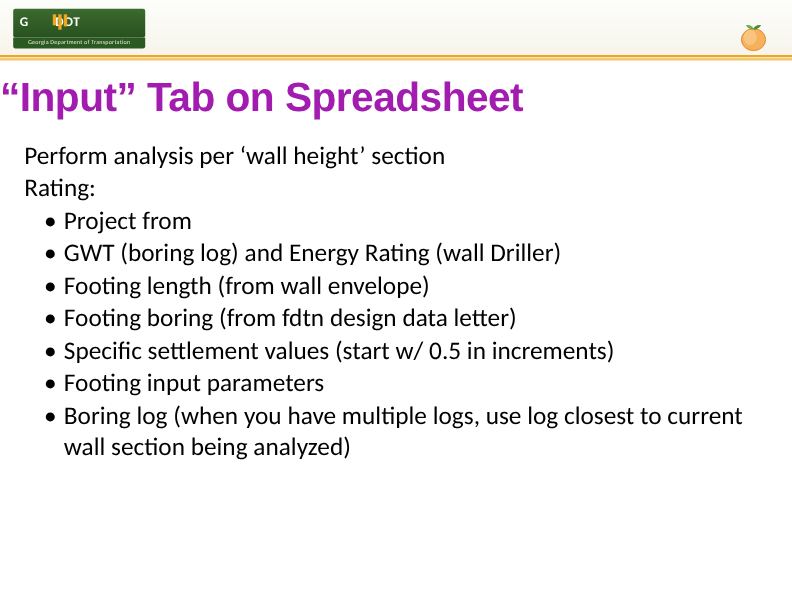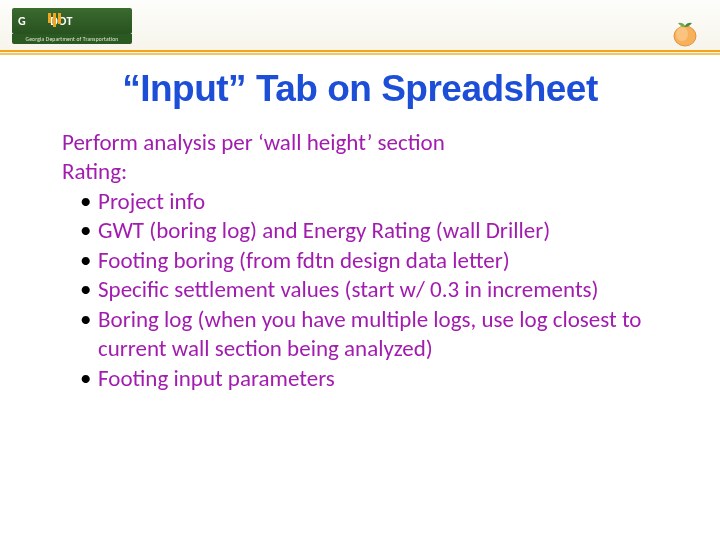--- a/index.html
+++ b/index.html
@@ -75,31 +75,30 @@
     position: absolute;
     right: 20px;
     top: 18px;
     width: 30px;
     height: 30px;
   }
   .title {
     font-family: Arial, sans-serif;
     font-size: 37px;
     font-weight: bold;
-    color: #1d4ed8;
-    text-align: center;
+    color: #a21caf;
+    text-align: left;
     margin-top: 14px;
     letter-spacing: -0.5px;
   }
   .body {
     padding: 18px 20px 0 22px;
     font-size: 23px;
-    color: #a21caf;
+    color: #000000;
     line-height: 1.28;
-    margin-left: 40px;
   }
   .lead { margin-bottom: 0; }
   ul.bullets {
     list-style: none;
     padding-left: 18px;
   }
   ul.bullets li {
     position: relative;
     padding-left: 18px;
   }
@@ -140,20 +139,21 @@
     <div class="stripe2"></div>
   </div>
 </div>
 
 <h1 class="title">“Input” Tab on Spreadsheet</h1>
 
 <div class="body">
   <div class="lead">Perform analysis per ‘wall height’ section</div>
   <div class="lead">Rating:</div>
   <ul class="bullets">
-    <li><span>Project info</span></li>
+    <li><span>Project from</span></li>
     <li><span>GWT (boring log) and Energy Rating (wall Driller)</span></li>
+    <li><span>Footing length (from wall envelope)</span></li>
     <li><span>Footing boring (from fdtn design data letter)</span></li>
-    <li><span>Specific settlement values (start w/ 0.3 in increments)</span></li>
+    <li><span>Specific settlement values (start w/ 0.5 in increments)</span></li>
+    <li><span>Footing input parameters</span></li>
     <li><span>Boring log (when you have multiple logs, use log closest to current wall section being analyzed)</span></li>
-    <li><span>Footing input parameters</span></li>
   </ul>
 </div>
 
 </body></html>

